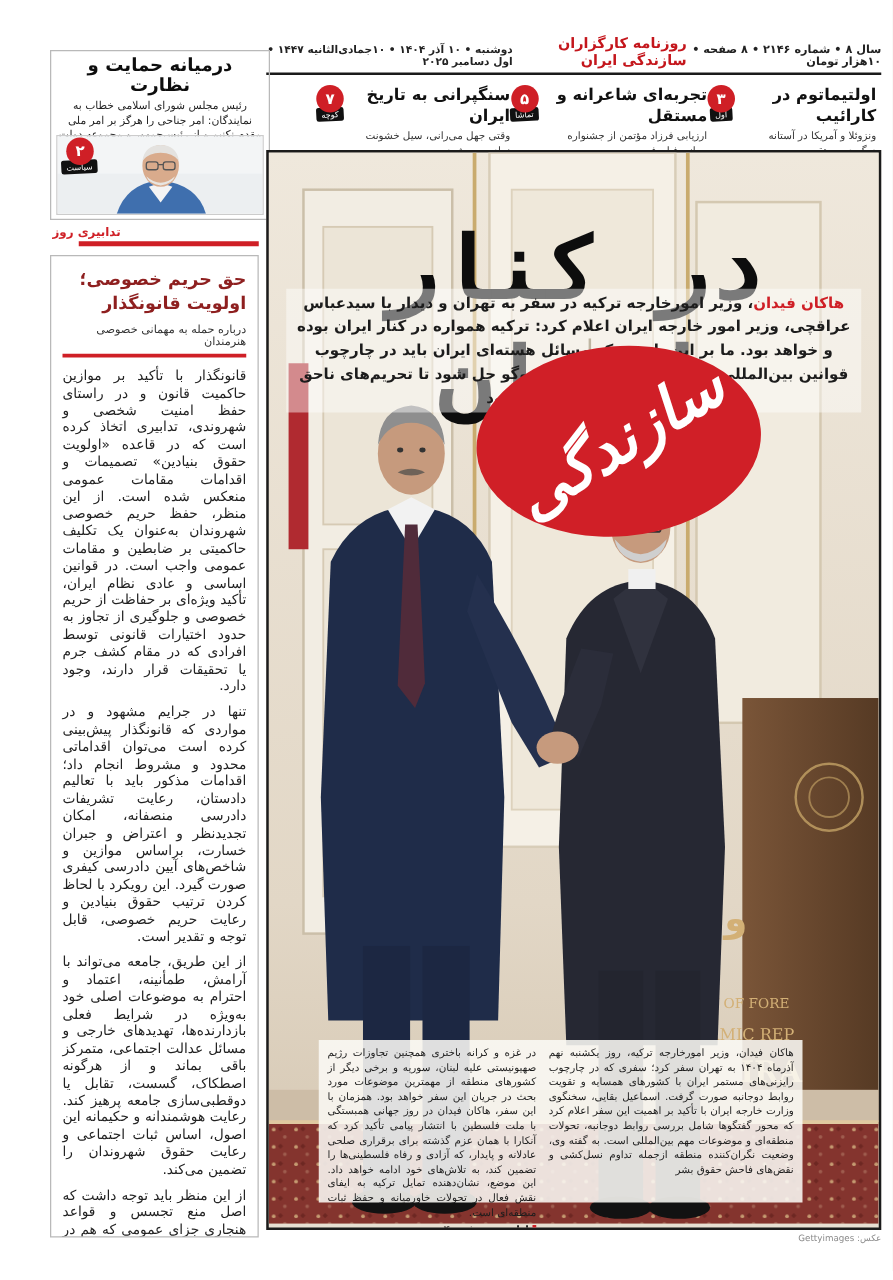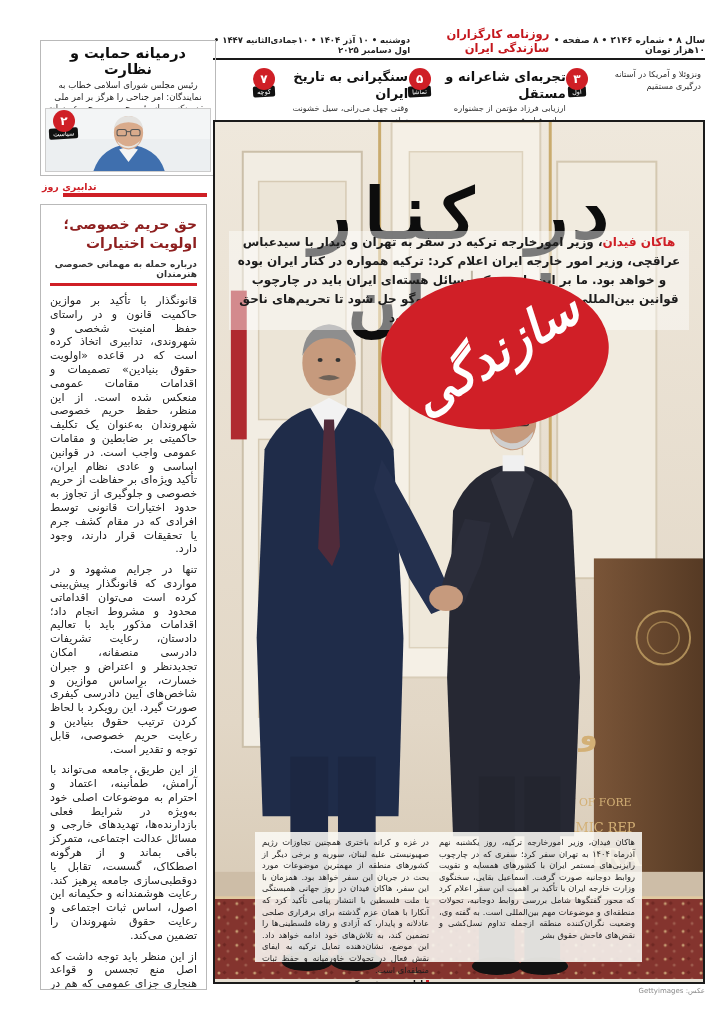--- a/index.html
+++ b/index.html
@@ -31,21 +31,21 @@
   .sb-box1 .b1-title{font-size:14.5px;font-weight:bold;text-align:center;color:#0d0d0d;}
   .sb-box1 .b1-sub{font-size:8.6px;line-height:11.5px;text-align:center;color:#222;margin-top:3px;}
   .sb-photo{position:absolute;left:4px;right:4px;bottom:3px;height:62px;overflow:hidden;border:1px solid #ccc;}
   .sb-badge{position:absolute;left:10px;bottom:36px;z-index:3;}
   .note-label{position:absolute;left:40px;top:181px;width:167px;}
   .note-label .lbl{font-size:9.5px;font-weight:bold;color:#cf1f26;display:block;text-align:left;padding-left:2px;}
   .note-label .bar{display:block;height:4px;background:#cf1f26;width:86%;margin-top:1px;}
   .sb-box2{position:absolute;left:40px;top:204px;width:167px;height:786px;border:1px solid #b9b9b9;
            box-sizing:border-box;padding:10px 9px;overflow:hidden;}
   .n-title{font-size:14px;font-weight:bold;color:#8e1f1f;line-height:19px;}
-  .n-sub{font-size:9px;color:#333;margin-top:6px;font-weight:bold;}
+  .n-sub{font-size:9px;color:#333;margin-top:6px;font-weight:normal;}
   .author-row{display:flex;flex-direction:row;justify-content:space-between;align-items:center;
               border-top:1px solid #999;margin-top:9px;padding-top:4px;}
   .author-meta{text-align:right;}
   .a-name{font-size:9.5px;font-weight:bold;color:#111;display:block;}
   .a-role{font-size:7px;color:#999;display:block;margin-top:2px;}
   .a-photo{width:30px;height:34px;background:#ddd;overflow:hidden;}
   .red-rule{height:3px;background:#cf1f26;margin:4px 0 8px;}
   .n-body p{font-size:11px;line-height:13.8px;text-align:justify;margin:0 0 7px;color:#222;}
   
   .photo{position:absolute;left:213px;top:120px;width:492px;height:864px;border:2px solid #1b1b1b;
@@ -84,20 +84,21 @@
 
   <header class="topbar">
     <span class="issue">سال ۸ • شماره ۲۱۴۶ • ۸ صفحه • ۱۰هزار تومان</span>
     <span class="brand">روزنامه کارگزاران سازندگی ایران</span>
     <span class="date">دوشنبه • ۱۰ آذر ۱۴۰۴ • ۱۰جمادی‌الثانیه ۱۴۴۷ • اول دسامبر ۲۰۲۵</span>
   </header>
 
   <div class="teasers">
     <div class="teaser">
       <div class="txt">
+        <div class="t-title">اولتیماتوم در کارائیب</div>
         <div class="t-sub">ونزوئلا و آمریکا در آستانه درگیری مستقیم</div>
       </div>
       <div class="badge">
         <div class="num">۳</div>
         <div class="tag">اول</div>
       </div>
     </div>
     <div class="teaser">
       <div class="txt">
         <div class="t-title">تجربه‌ای شاعرانه و مستقل</div>
@@ -144,21 +145,21 @@
   </aside>
 
   <div class="note-label">
     <span class="lbl">تدابیری روز</span>
     <span class="bar"></span>
   </div>
 
   <aside class="sb-box2">
     <div class="n-title">
       <span>حق حریم خصوصی؛</span><br>
-      <span>اولویت اختیارات</span>
+      <span>اولویت قانونگذار</span>
     </div>
     <div class="n-sub">درباره حمله به مهمانی خصوصی هنرمندان</div>
     <div class="red-rule"></div>
     <div class="n-body">
       <p>قانونگذار با تأکید بر موازین حاکمیت قانون و در راستای حفظ امنیت شخصی و شهروندی، تدابیری اتخاذ کرده است که در قاعده «اولویت حقوق بنیادین» تصمیمات و اقدامات مقامات عمومی منعکس شده است. از این منظر، حفظ حریم خصوصی شهروندان به‌عنوان یک تکلیف حاکمیتی بر ضابطین و مقامات عمومی واجب است. در قوانین اساسی و عادی نظام ایران، تأکید ویژه‌ای بر حفاظت از حریم خصوصی و جلوگیری از تجاوز به حدود اختیارات قانونی توسط افرادی که در مقام کشف جرم یا تحقیقات قرار دارند، وجود دارد.</p>
       <p>تنها در جرایم مشهود و در مواردی که قانونگذار پیش‌بینی کرده است می‌توان اقداماتی محدود و مشروط انجام داد؛ اقدامات مذکور باید با تعالیم دادستان، رعایت تشریفات دادرسی منصفانه، امکان تجدیدنظر و اعتراض و جبران خسارت، براساس موازین و شاخص‌های آیین دادرسی کیفری صورت گیرد. این رویکرد با لحاظ کردن ترتیب حقوق بنیادین و رعایت حریم خصوصی، قابل توجه و تقدیر است.</p>
       <p>از این طریق، جامعه می‌تواند با آرامش، طمأنینه، اعتماد و احترام به موضوعات اصلی خود به‌ویژه در شرایط فعلی بازدارنده‌ها، تهدیدهای خارجی و مسائل عدالت اجتماعی، متمرکز باقی بماند و از هرگونه اصطکاک، گسست، تقابل یا دوقطبی‌سازی جامعه پرهیز کند. رعایت هوشمندانه و حکیمانه این اصول، اساس ثبات اجتماعی و رعایت حقوق شهروندان را تضمین می‌کند.</p>
       <p>از این منظر باید توجه داشت که اصل منع تجسس و قواعد هنجاری جزای عمومی که هم در آموزه‌های دینی و هم در نظام حقوقی نوین مورد توجه قرار گرفته‌اند، دست مقامات عمومی را از تجاوز به حدود اختیارات و حریم خصوصی شهروندان بازمی‌دارند و رعایت حریم خصوصی را به قاعده‌ای آمره بدل کرده‌اند.</p>
     </div>
   </aside>

